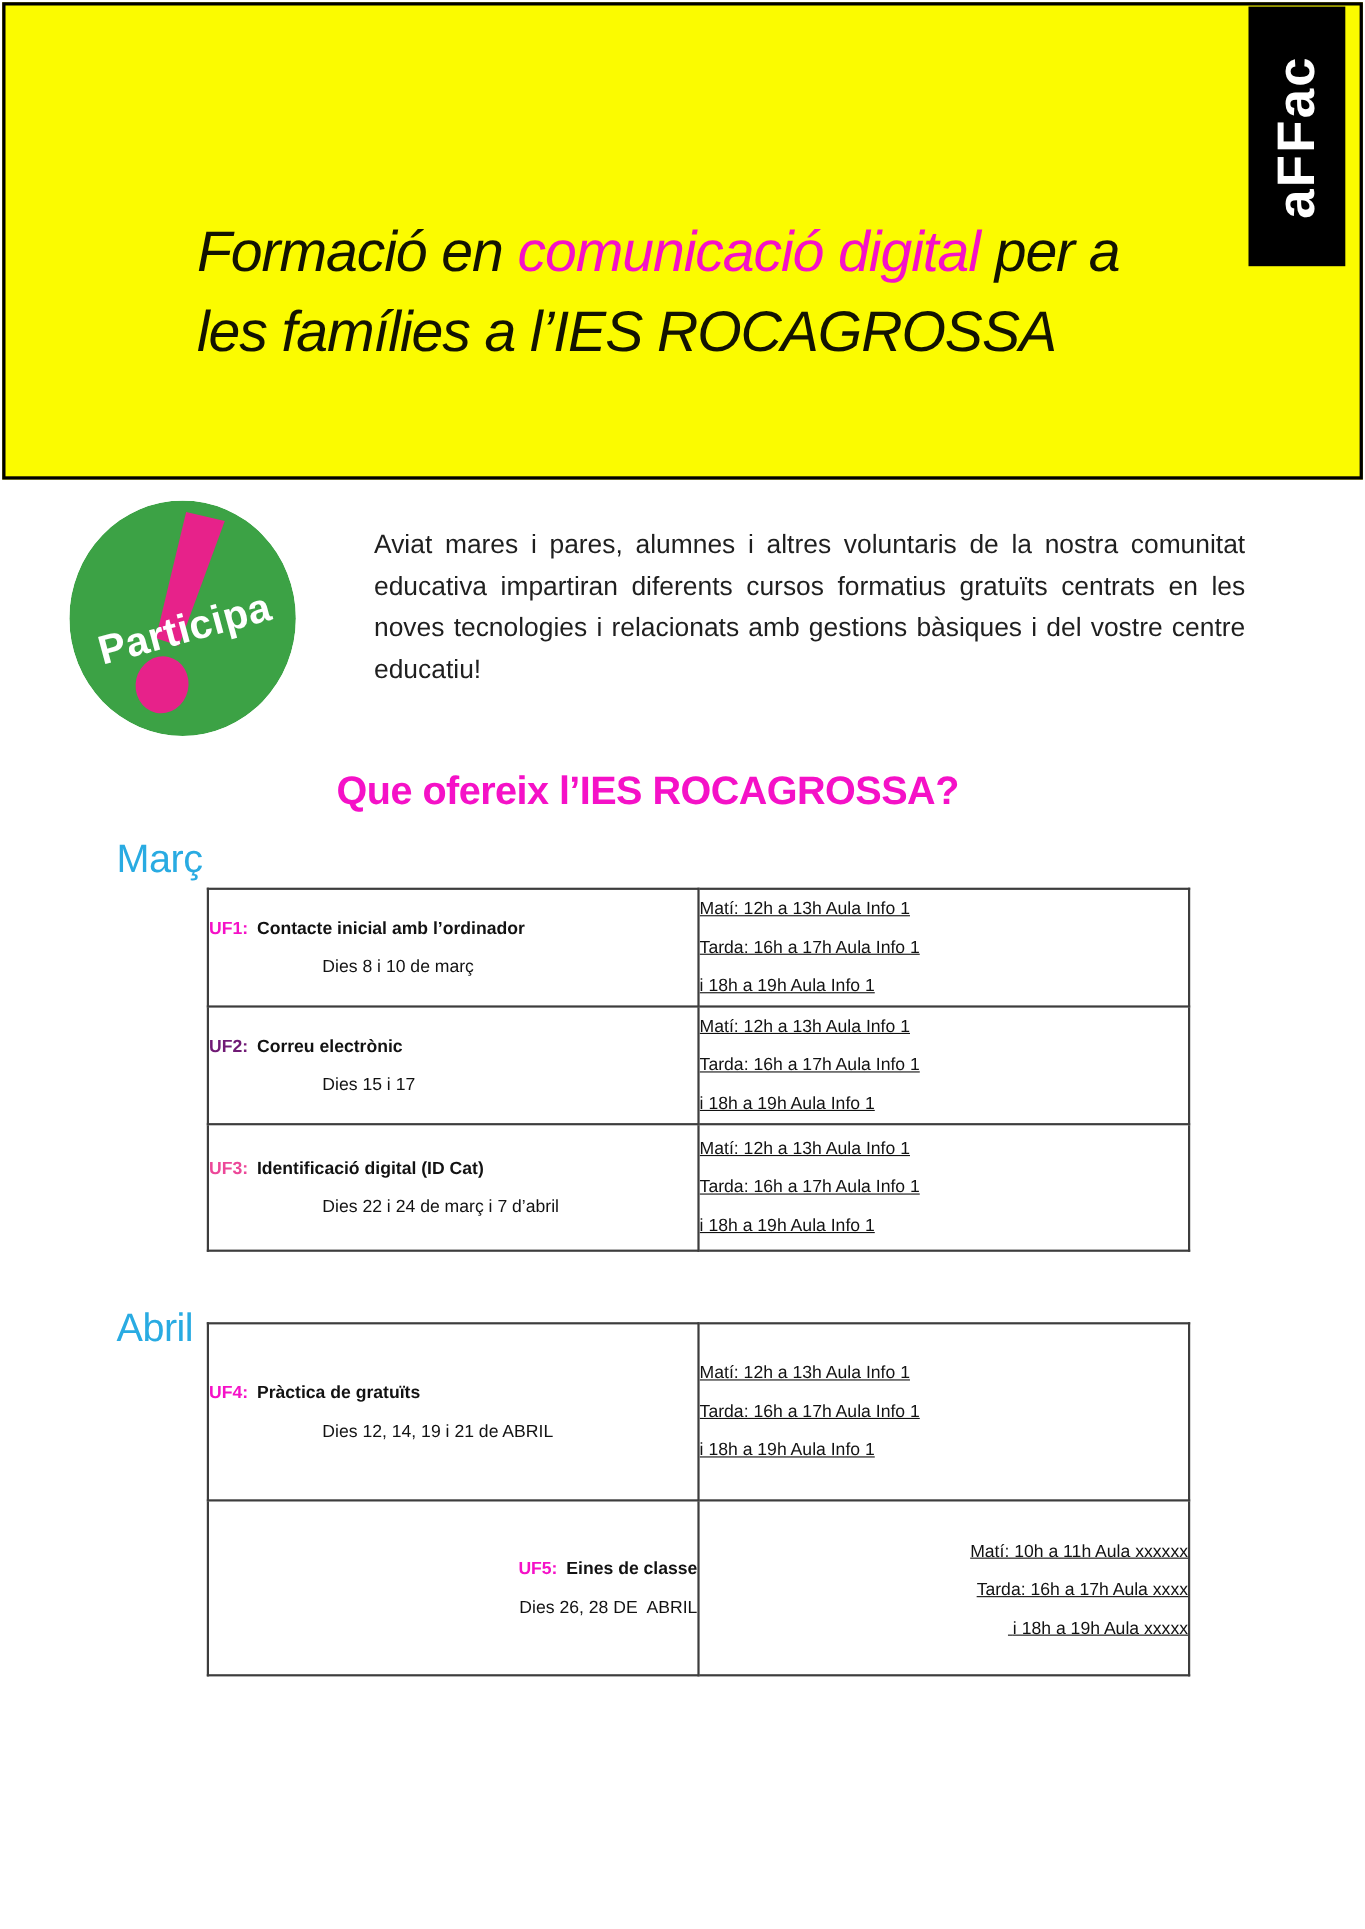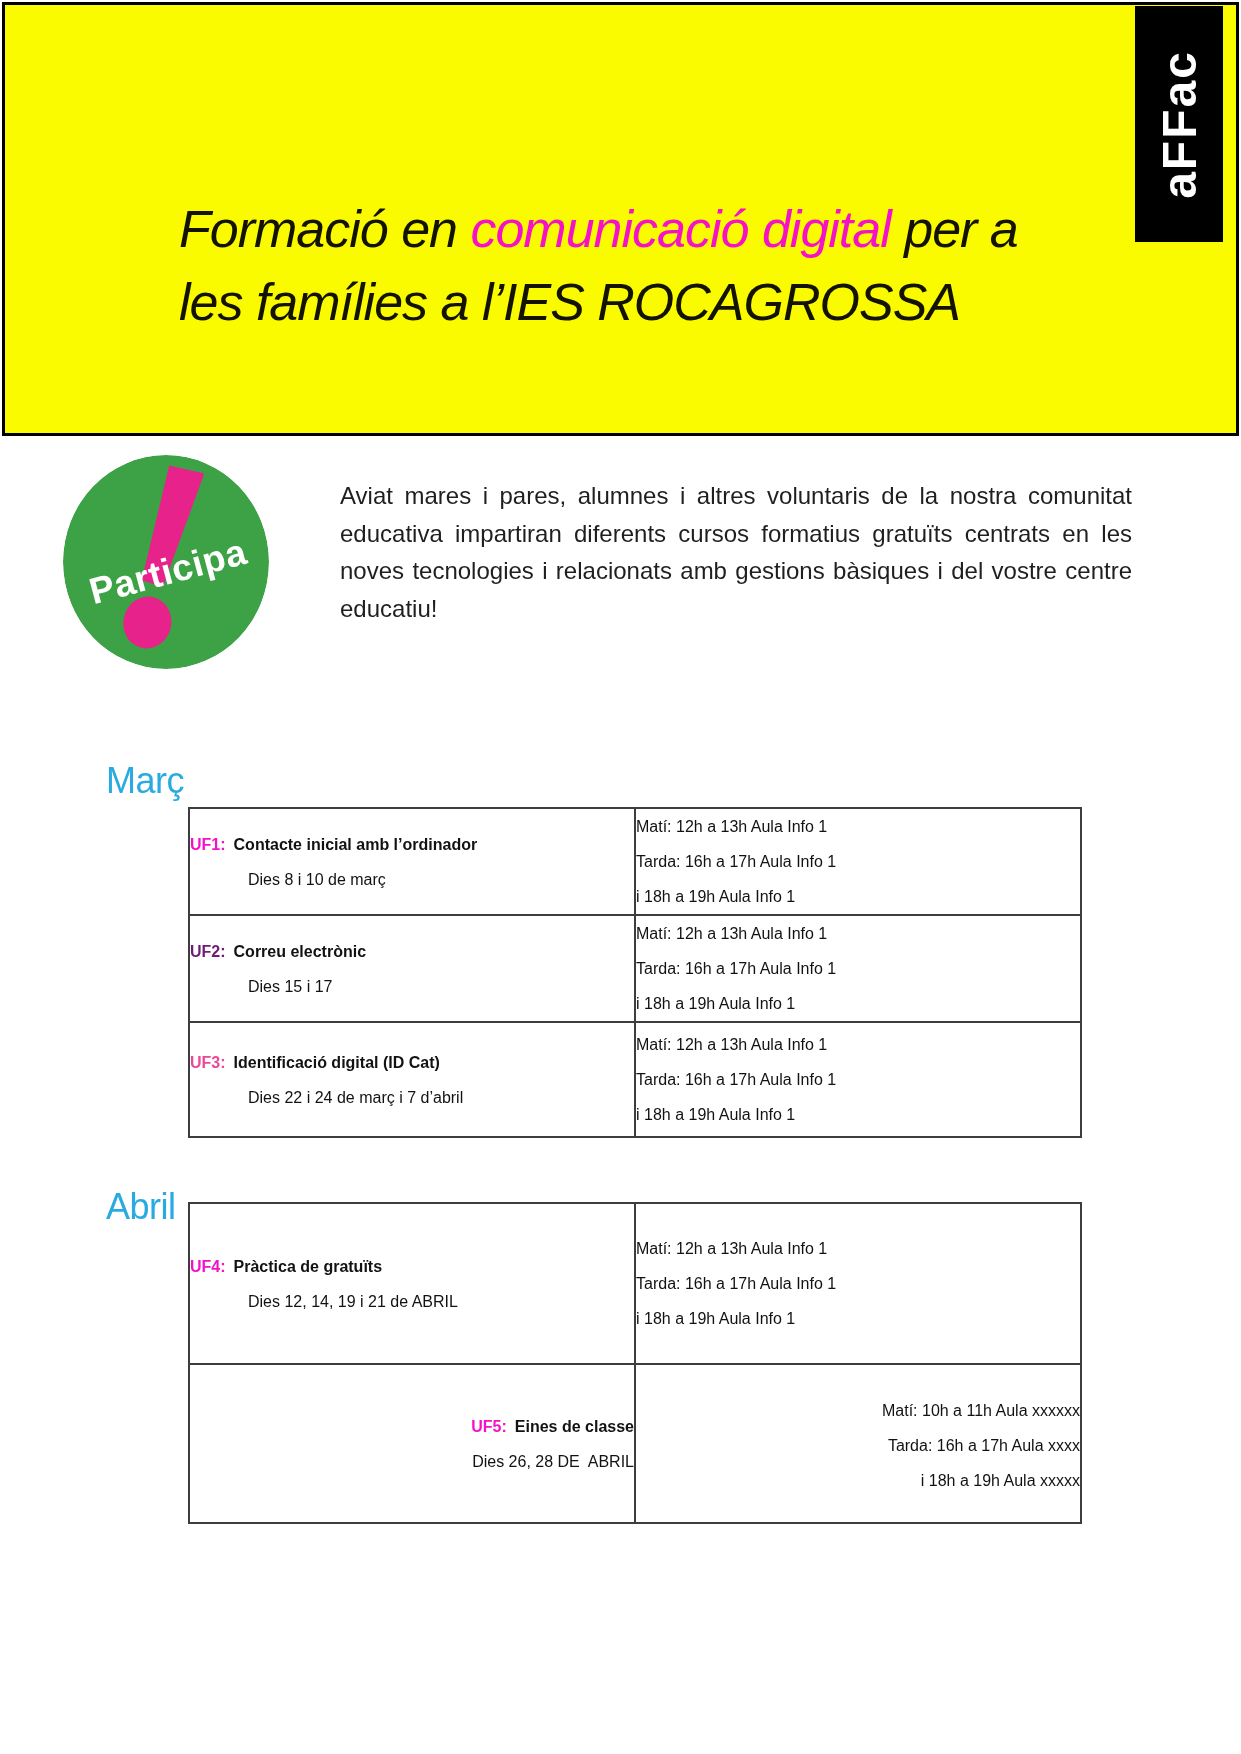--- a/index.html
+++ b/index.html
@@ -56,25 +56,25 @@
     position:absolute;left:188px;width:888px;border-collapse:collapse;table-layout:fixed;
     font-size:16px;line-height:35px;color:#121212;
   }
   table.marc-t{top:807px;}
   table.abril-t{top:1202px;}
   table.sched td{
     border:2px solid #3d3d3d;vertical-align:middle;padding:0;
     width:444px;overflow:hidden;
   }
   td.cell-left{padding-left:14px;}
-  td.cell-right{padding-left:13px;vertical-align:top;padding-top:3px;}
+  td.cell-right{padding-left:13px;vertical-align:top;padding-top:3px;text-decoration:underline;}
   td.cell-right.center{vertical-align:middle;padding-top:3px;}
   .course-title{font-weight:bold;}
   .course-title .uf{margin-right:8px;font-weight:bold;}
-  .course-dates{padding-left:58px;white-space:pre-wrap;}
+  .course-dates{padding-left:58px;white-space:pre-wrap;margin-left:45px;}
   .sch-line{white-space:pre-wrap;}
 </style>
 </head>
 <body>
 
 <div class="page">
 
   <div class="banner">
     <div class="title">
       <div><span>Formació en </span><span class="accent" style="color:#f511c7;">comunicació digital</span><span> per a</span></div>
@@ -92,20 +92,21 @@
       <g transform="rotate(13 103 100)">
         <polygon points="86,12 122,12 107,132 85,130" fill="#e7228a"></polygon>
         <ellipse cx="100" cy="170" rx="24" ry="26" fill="#e7228a"></ellipse>
       </g>
     </svg>
     <div class="label" style="color:#ffffff;">Participa</div>
   </div>
 
   <p class="intro">Aviat mares i pares, alumnes i altres voluntaris de la nostra comunitat educativa impartiran diferents cursos formatius gratuïts centrats en les noves tecnologies i relacionats amb gestions bàsiques i del vostre centre educatiu!</p>
 
+  <div class="offer" style="color:#f511c7;">Que ofereix l’IES ROCAGROSSA?</div>
 
   <div class="month marc" style="color:#29abe2;">Març</div>
 
   <table class="sched marc-t">
     <tbody>
         <tr style="height:101px;">
       <td class="cell-left">
         <div class="course-title"><span class="uf" style="color:#f511c7;">UF1:</span><span>Contacte inicial amb l’ordinador</span></div>
         <div class="course-dates">Dies 8 i 10 de març</div>
       </td>

